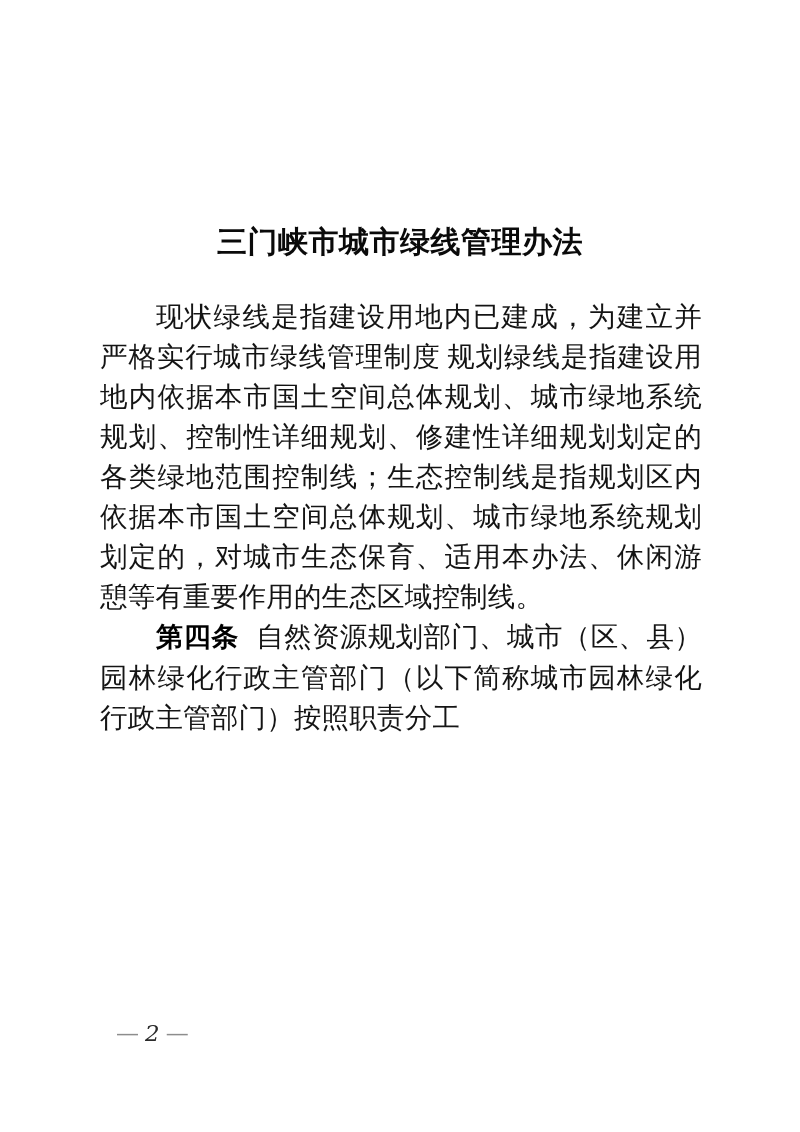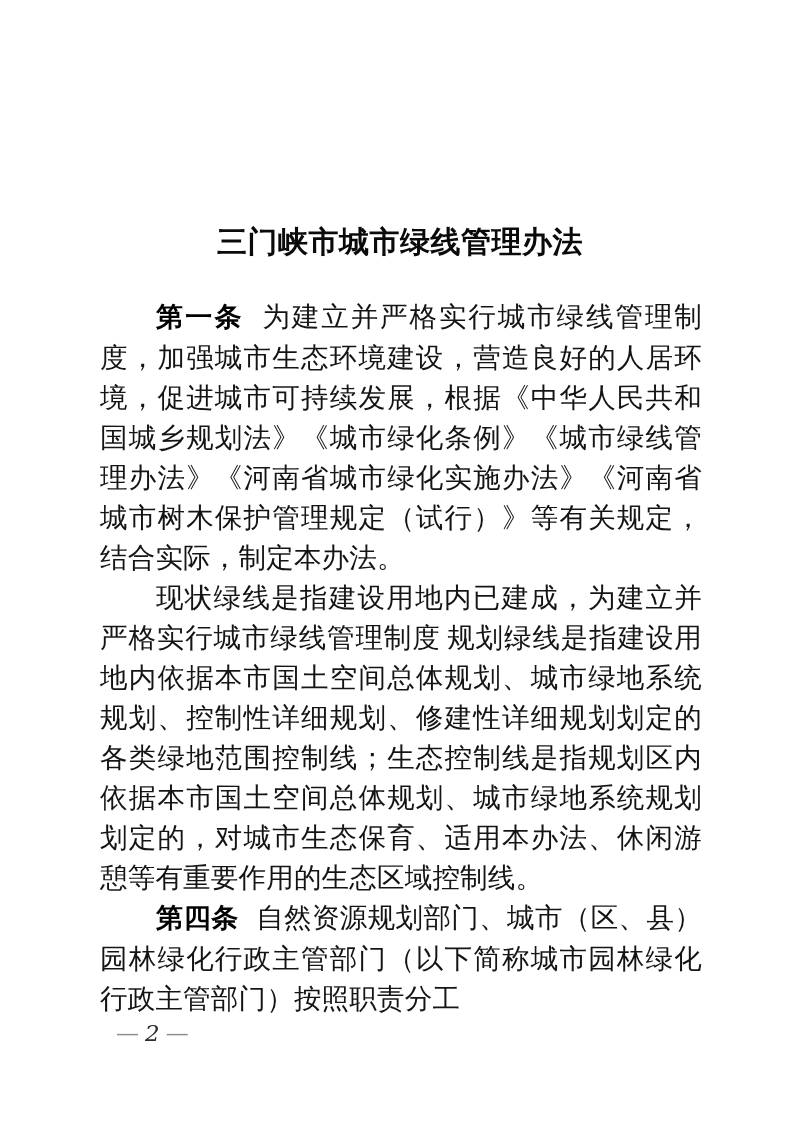--- a/index.html
+++ b/index.html
@@ -102,21 +102,20 @@
 </style>
 </head>
 <body>
 
 <div class="page">
 
   <h1 class="doc-title">三门峡市城市绿线管理办法</h1>
 
   <div class="body-col">
 
-    <p class="para indent"><span class="art-label">第一条</span><span class="art-gap"></span><span>为建立并严格实行城市绿线管理制度，加强城市生态环境建设，营造良好的人居环境，促进城市可持续发展，根据《中华人民共和国城乡规划法》《城市绿化条例》《城市绿线管理办法》《河南省城市绿化实施办法》《河南省城市树木保护管理规定（试行）》等有关规定，结合实际，制定本办法。</span></p>
 
 
 
     <p class="para indent"><span>现状绿线是指建设用地内已建成，为建立并严格实行城市绿线管理制度</span><span class="semi-narrow">；</span><span>规划绿线是指建设用地内依据本市国土空间总体规划、城市绿地系统规划、控制性详细规划、修建性详细规划划定的各类绿地范围控制线；生态控制线是指规划区内依据本市国土空间总体规划、城市绿地系统规划划定的，对城市生态保育、适用本办法、休闲游憩等有重要作用的生态区域控制线。</span></p>
 
     <p class="para indent"><span class="art-label">第四条</span><span class="art-gap"></span><span>自然资源规划部门、城市（区、县）园林绿化行政主管部门（以下简称城市园林绿化行政主管部门）按照职责分工</span></p>
 
   </div>
 
   <div class="footer">

